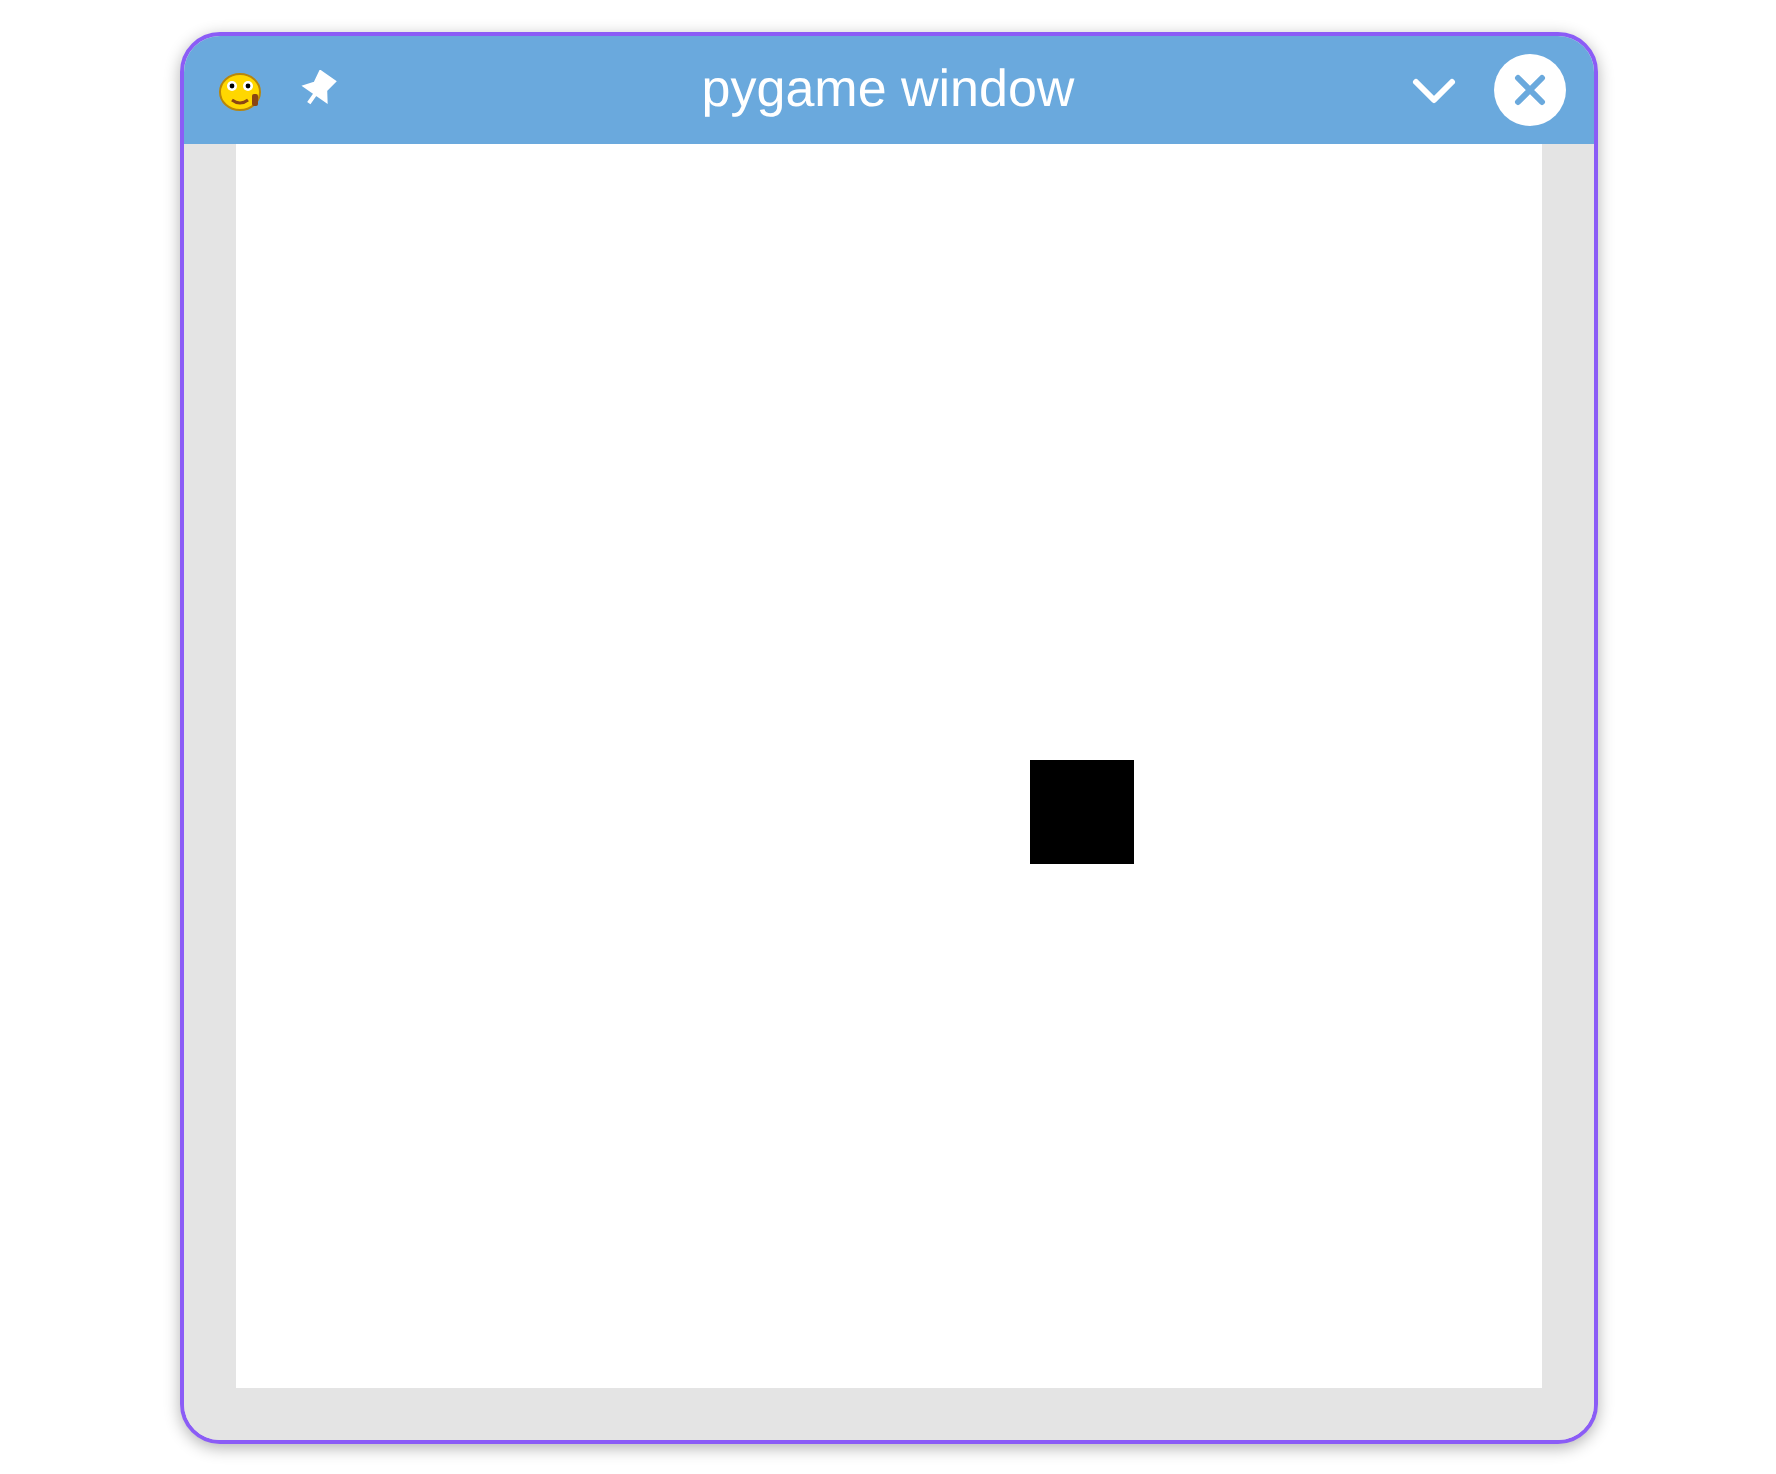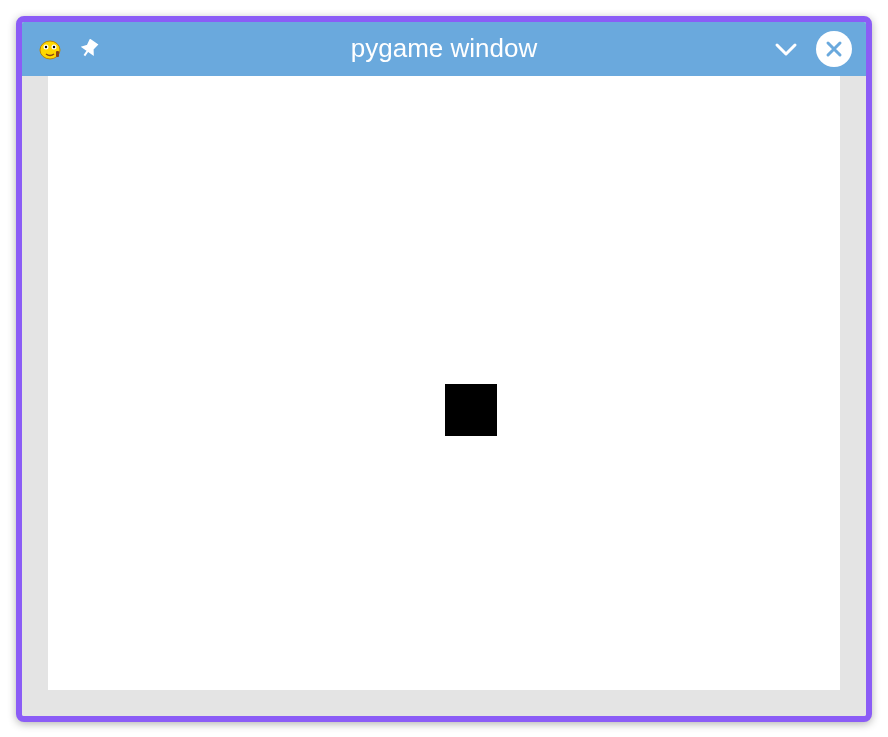--- a/index.html
+++ b/index.html
@@ -10,25 +10,25 @@
     body {
       width: 888px;
       height: 737px;
       background: #ffffff;
       display: flex;
       align-items: center;
       justify-content: center;
       font-family: -apple-system, BlinkMacSystemFont, "Segoe UI", sans-serif;
     }
     .window-frame {
-      width: 856px;
+      width: 709px;
       height: 706px;
       background: #e4e4e4;
-      border: 6px solid #8b5cf6;
-      border-radius: 8px;
+      border: 2px solid #8b5cf6;
+      border-radius: 20px;
       overflow: hidden;
       box-shadow: 0 2px 8px rgba(0,0,0,0.3);
       display: flex;
       flex-direction: column;
     }
     .titlebar {
       height: 54px;
       background: #6aa9dd;
       display: flex;
       align-items: center;

